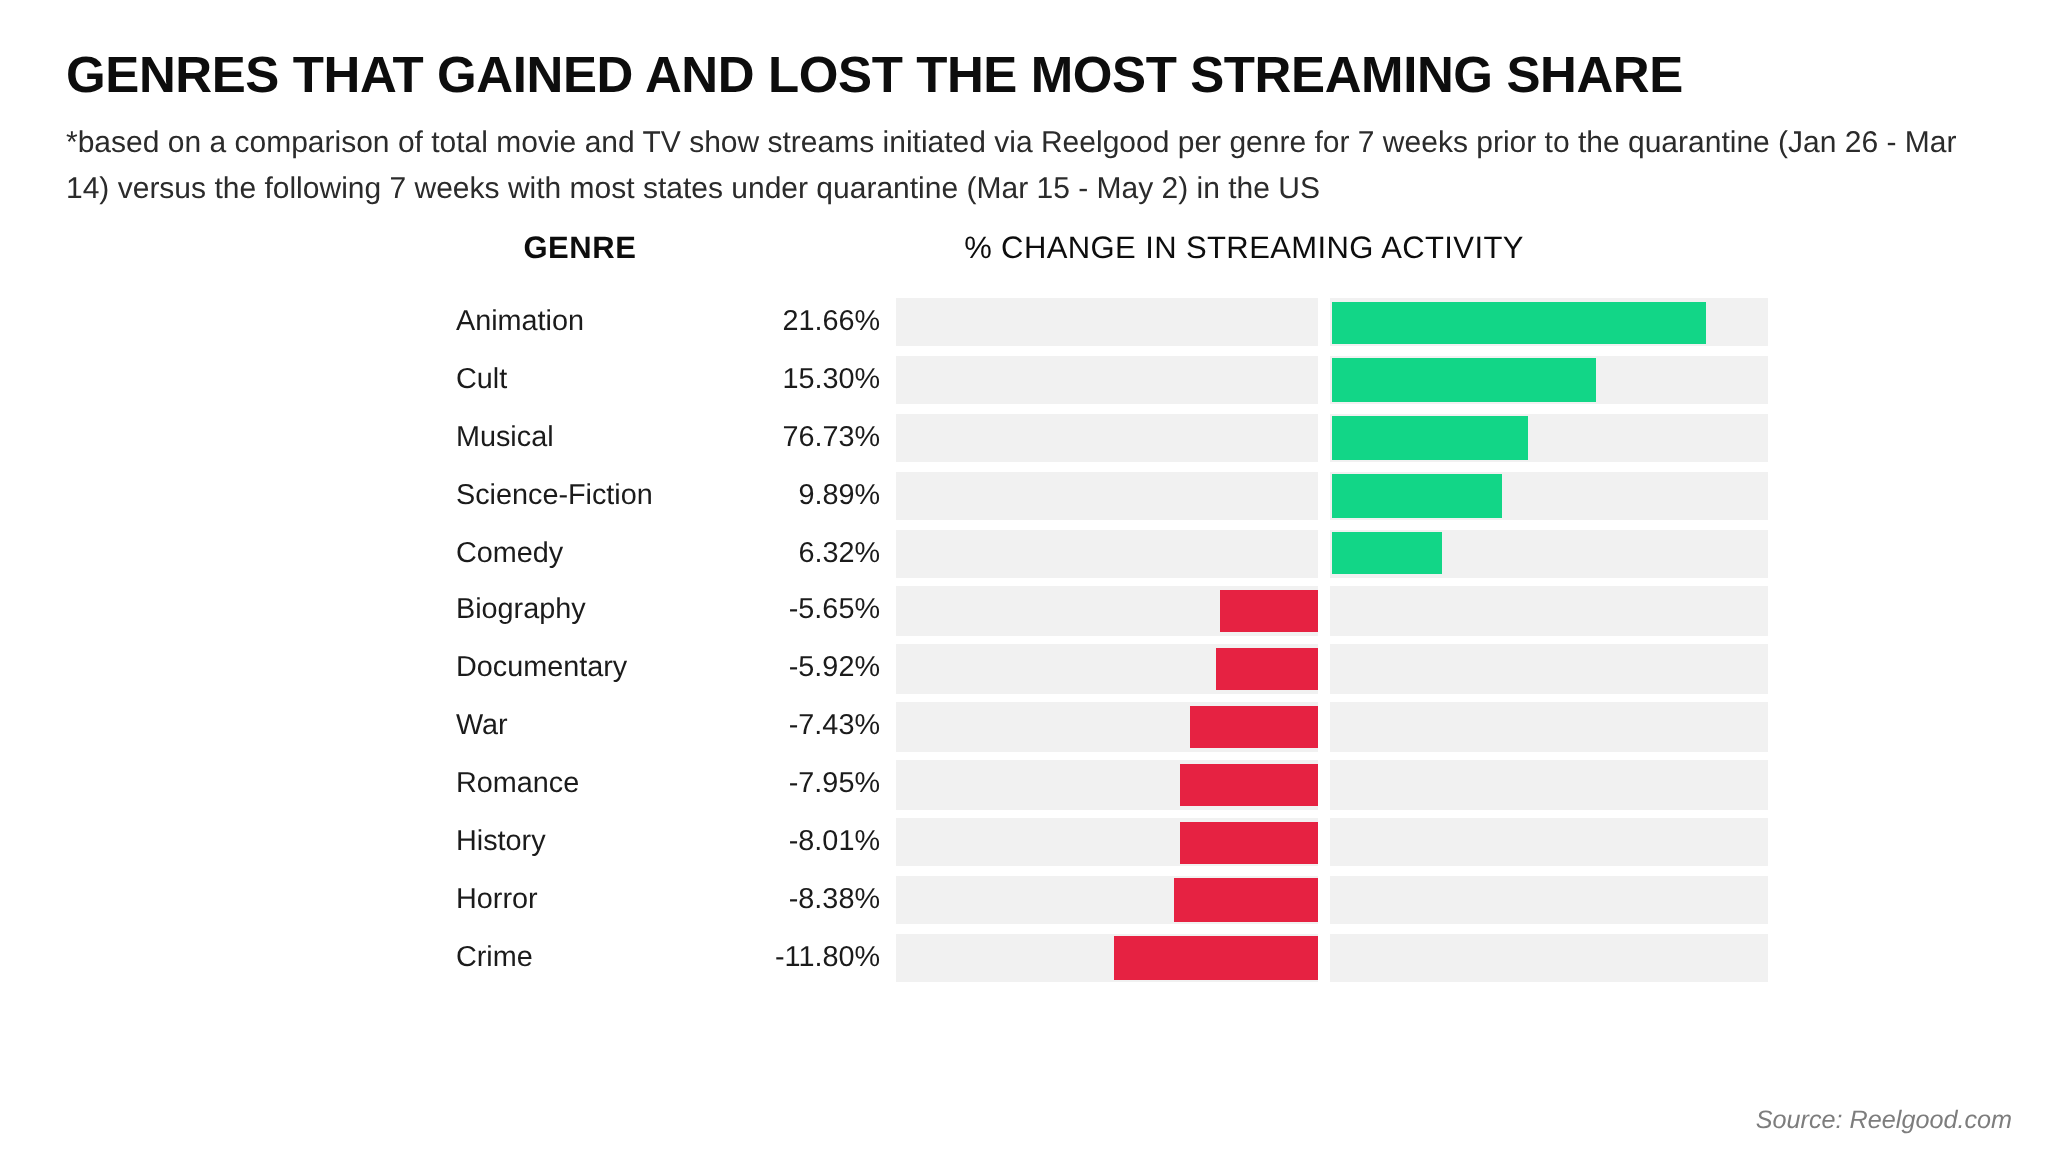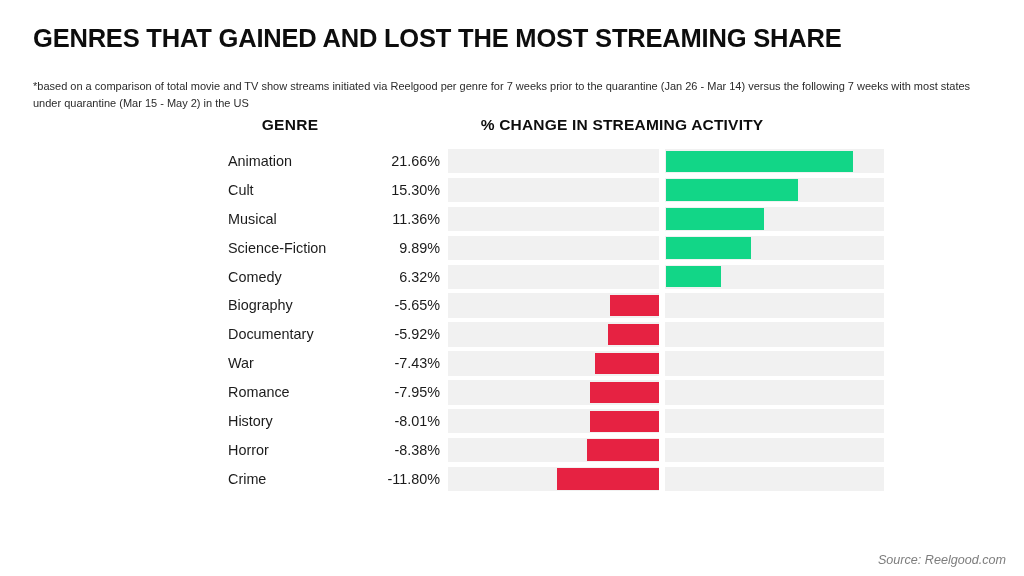--- a/index.html
+++ b/index.html
@@ -25,22 +25,22 @@
   }
   #chart-title {
     font-size: 25.5px;
     font-weight: bold;
     letter-spacing: -0.2px;
     color: #0d0d0d;
     line-height: 1.1;
     white-space: nowrap;
   }
   #chart-subtitle {
-    margin-top: 26px;
-    font-size: 11px;
+    margin-top: 9px;
+    font-size: 15px;
     font-weight: normal;
     color: #2b2b2b;
     line-height: 1.5;
     max-width: 955px;
   }
 
   
   #column-headers {
     position: absolute;
     top: 116px;
@@ -58,21 +58,21 @@
     font-weight: bold;
     letter-spacing: 0.3px;
     color: #0d0d0d;
   }
   #activity-col-header {
     position: absolute;
     left: 404px;
     width: 436px;
     text-align: center;
     font-size: 15.5px;
-    font-weight: bold;
+    font-weight: normal;
     letter-spacing: 0.2px;
     color: #0d0d0d;
   }
 
   
   #rows {
     position: absolute;
     left: 0;
     top: 149px;
     width: 1024px;
@@ -173,21 +173,21 @@
       <div class="track track-pos"></div>
       <div class="bar bar-pos" style="width: 132.192px;"></div>
       <div class="genre-label">Cult</div>
       <div class="genre-value">15.30%</div>
     </div>
     <div class="row">
       <div class="track track-neg"></div>
       <div class="track track-pos"></div>
       <div class="bar bar-pos" style="width: 98.1504px;"></div>
       <div class="genre-label">Musical</div>
-      <div class="genre-value">11.36%</div>
+      <div class="genre-value">76.73%</div>
     </div>
     <div class="row">
       <div class="track track-neg"></div>
       <div class="track track-pos"></div>
       <div class="bar bar-pos" style="width: 85.4496px;"></div>
       <div class="genre-label">Science-Fiction</div>
       <div class="genre-value">9.89%</div>
     </div>
     <div class="row">
       <div class="track track-neg"></div>

